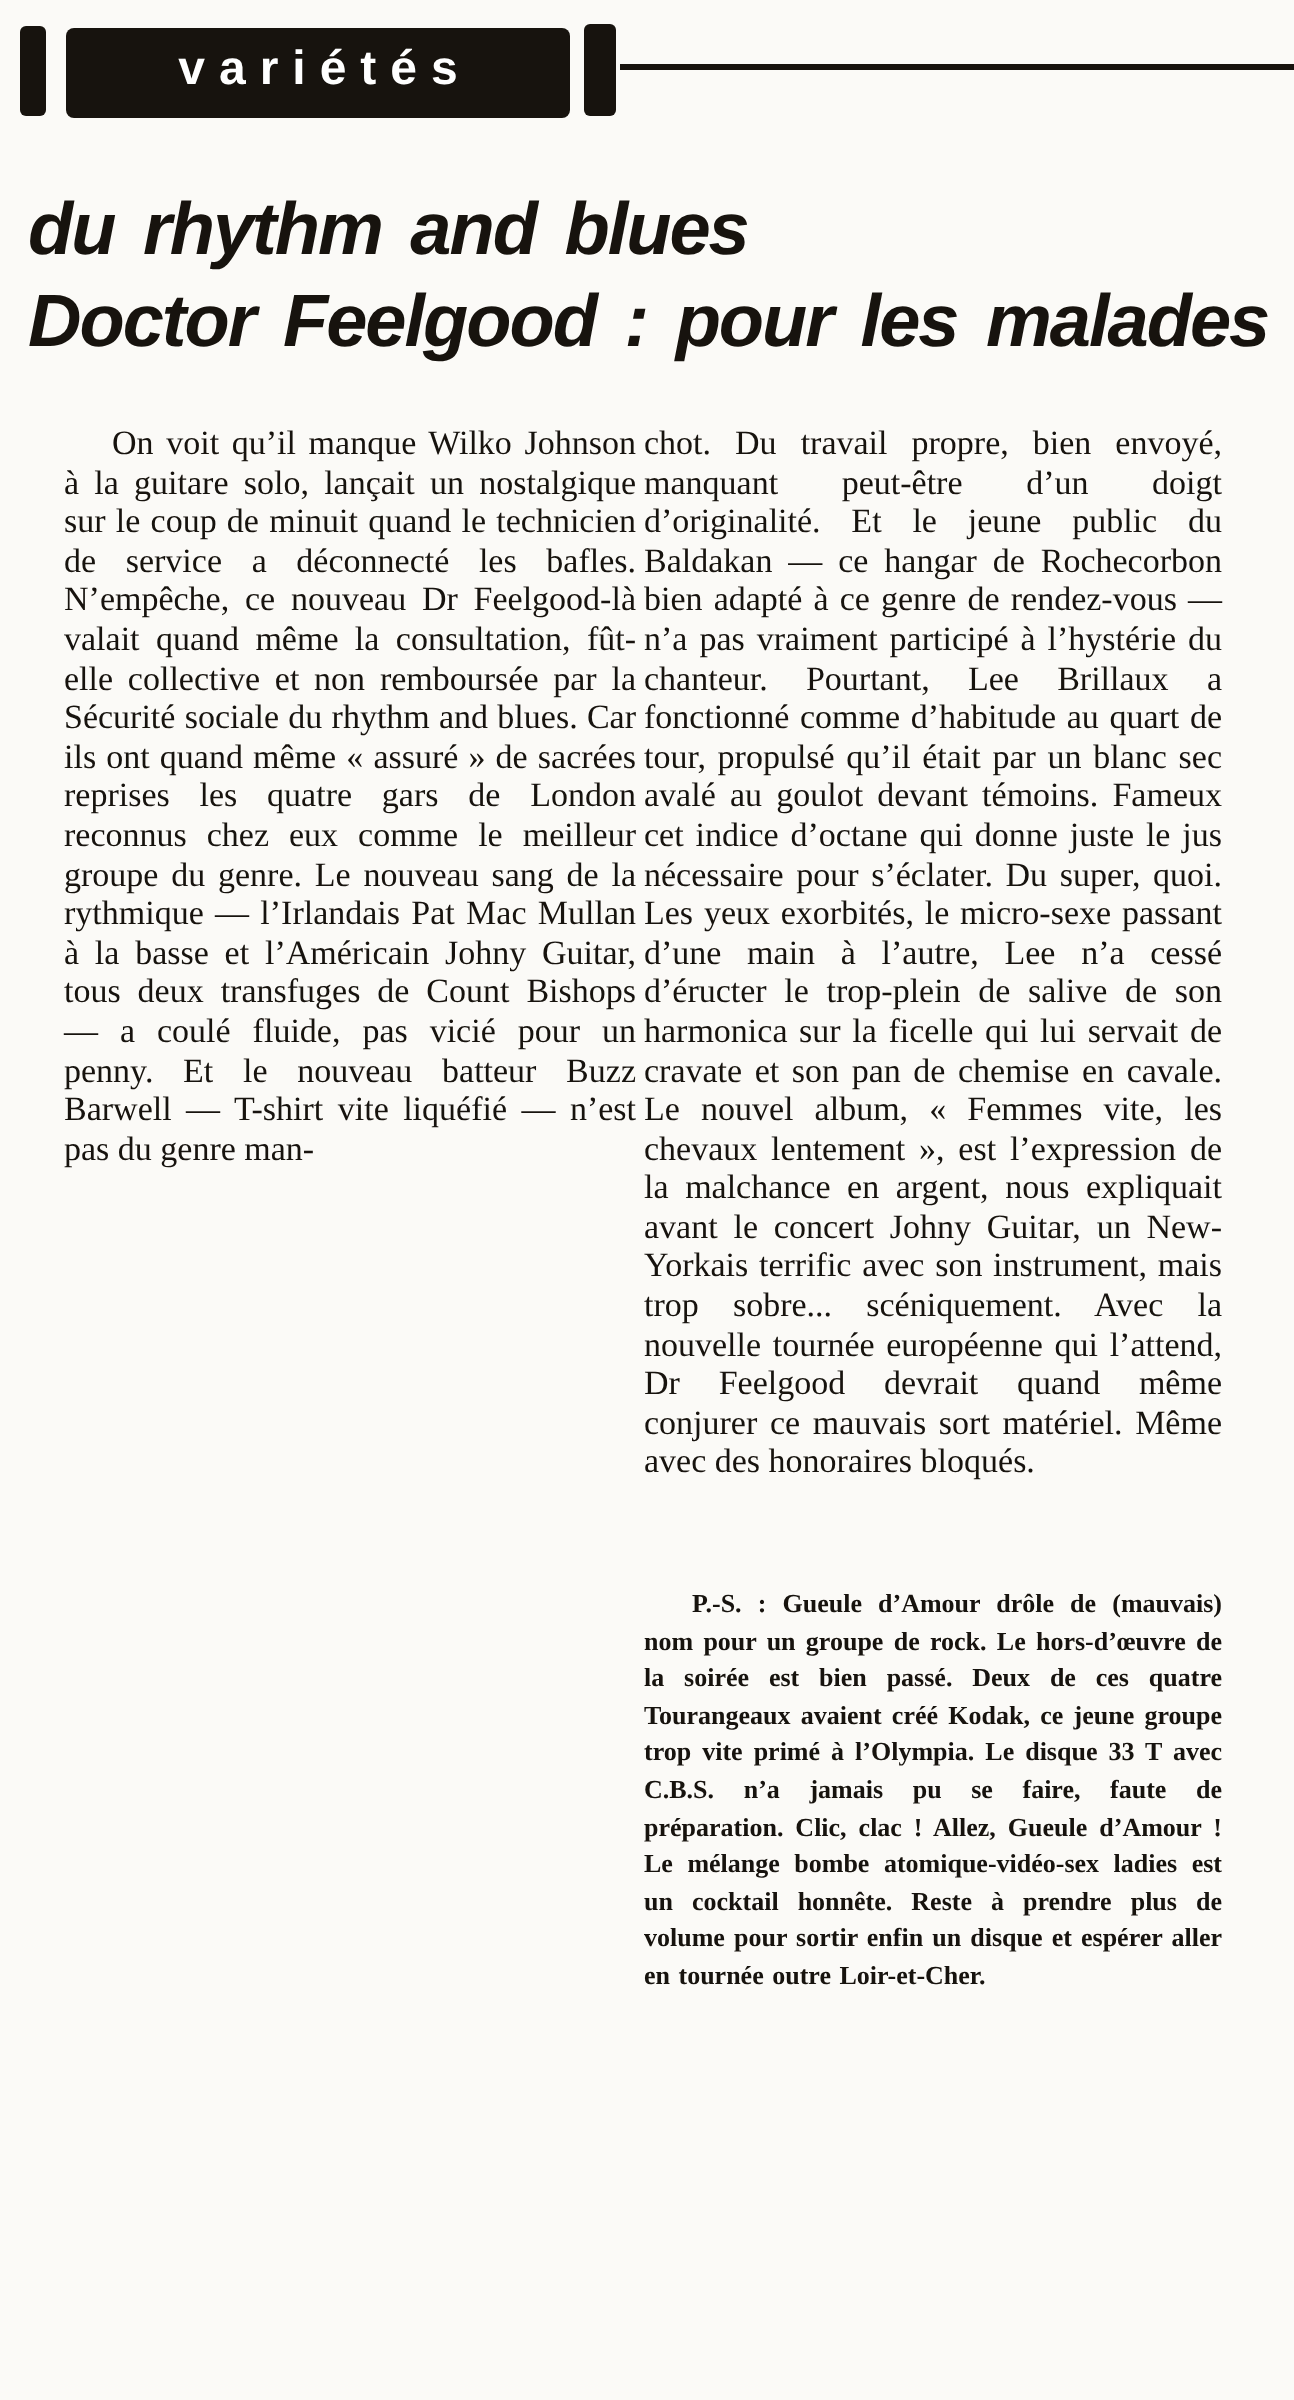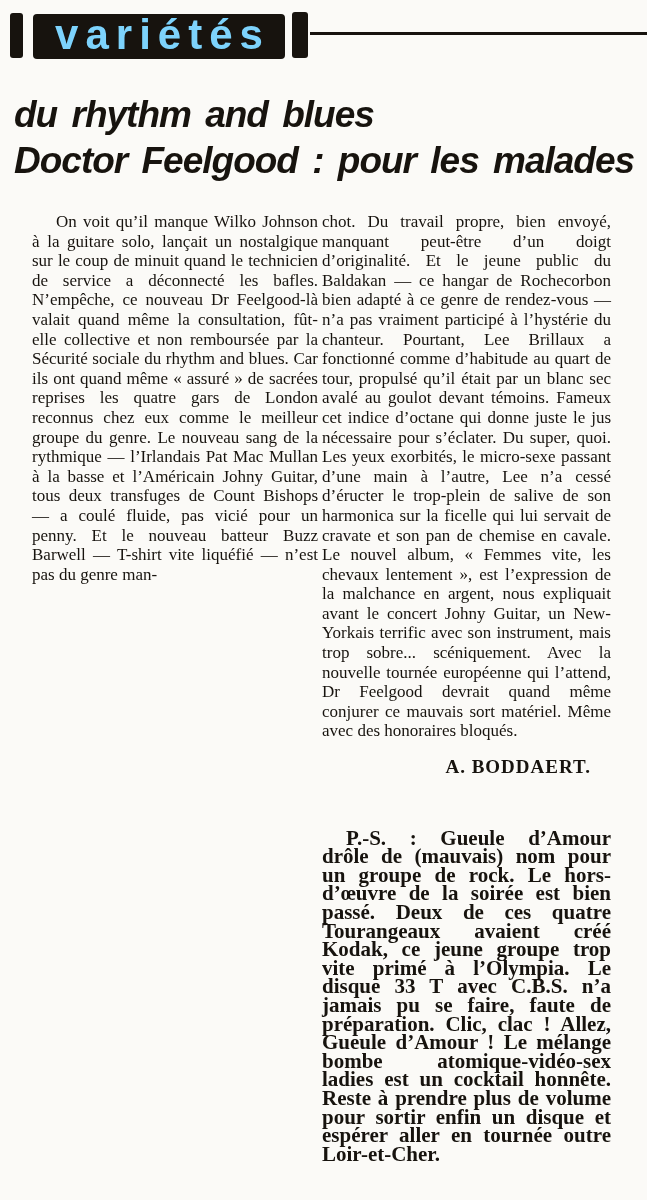--- a/index.html
+++ b/index.html
@@ -32,24 +32,24 @@
     position:absolute;
     left:33px;top:14px;
     width:252px;height:45px;
     background:var(--ink);
     border-radius:4px;
     display:flex;
     align-items:center;
     justify-content:center;
   }
   .section-box span{
-    color:#7dd3fc;
+    color:#ffffff;
     font-family:"Liberation Sans","DejaVu Sans",sans-serif;
     font-weight:700;
-    font-size:42px;
+    font-size:24px;
     letter-spacing:7px;
     line-height:1;
     padding-left:7px; 
     transform:translateY(-2px);
   }
   .rule{
     position:absolute;
     left:310px;top:32px;
     width:337px;height:3px;
     background:var(--ink);
@@ -87,21 +87,21 @@
     margin-top:16px;
     text-align:right;
     padding-right:20px;
     font-weight:700;
     font-size:19px;
     letter-spacing:1px;
   }
   .postscript{
     margin-top:52px;
     font-weight:700;
-    font-size:21px;
+    font-size:13px;
     line-height:18.6px;
     text-align:justify;
     word-spacing:1px;
   }
 </style>
 </head>
 <body>
 
 <div class="page">
 
@@ -118,17 +118,16 @@
     <span>du rhythm and blues</span>
     <span>Doctor Feelgood : pour les malades</span>
   </h1>
 
   <div class="col col-left">
     <p class="indent">On voit qu’il manque Wilko Johnson à la guitare solo, lançait un nostalgique sur le coup de minuit quand le technicien de service a déconnecté les bafles. N’empêche, ce nouveau Dr Feelgood-là valait quand même la consultation, fût-elle collective et non remboursée par la Sécurité sociale du rhythm and blues. Car ils ont quand même « assuré » de sacrées reprises les quatre gars de London reconnus chez eux comme le meilleur groupe du genre. Le nouveau sang de la rythmique — l’Irlandais Pat Mac Mullan à la basse et l’Américain Johny Guitar, tous deux transfuges de Count Bishops — a coulé fluide, pas vicié pour un penny. Et le nouveau batteur Buzz Barwell — T-shirt vite liquéfié — n’est pas du genre man-</p>
   </div>
 
   <div class="col col-right">
     <p>chot. Du travail propre, bien envoyé, manquant peut-être d’un doigt d’originalité. Et le jeune public du Baldakan — ce hangar de Rochecorbon bien adapté à ce genre de rendez-vous — n’a pas vraiment participé à l’hystérie du chanteur. Pourtant, Lee Brillaux a fonctionné comme d’habitude au quart de tour, propulsé qu’il était par un blanc sec avalé au goulot devant témoins. Fameux cet indice d’octane qui donne juste le jus nécessaire pour s’éclater. Du super, quoi. Les yeux exorbités, le micro-sexe passant d’une main à l’autre, Lee n’a cessé d’éructer le trop-plein de salive de son harmonica sur la ficelle qui lui servait de cravate et son pan de chemise en cavale. Le nouvel album, « Femmes vite, les chevaux lentement », est l’expression de la malchance en argent, nous expliquait avant le concert Johny Guitar, un New-Yorkais terrific avec son instrument, mais trop sobre... scéniquement. Avec la nouvelle tournée européenne qui l’attend, Dr Feelgood devrait quand même conjurer ce mauvais sort matériel. Même avec des honoraires bloqués.</p>
-    <p class="signature">A. BODDAERT.</p>
     <p class="postscript indent">P.-S. : Gueule d’Amour drôle de (mauvais) nom pour un groupe de rock. Le hors-d’œuvre de la soirée est bien passé. Deux de ces quatre Tourangeaux avaient créé Kodak, ce jeune groupe trop vite primé à l’Olympia. Le disque 33 T avec C.B.S. n’a jamais pu se faire, faute de préparation. Clic, clac ! Allez, Gueule d’Amour ! Le mélange bombe atomique-vidéo-sex ladies est un cocktail honnête. Reste à prendre plus de volume pour sortir enfin un disque et espérer aller en tournée outre Loir-et-Cher.</p>
   </div>
 
 </div>
 
 </body></html>

